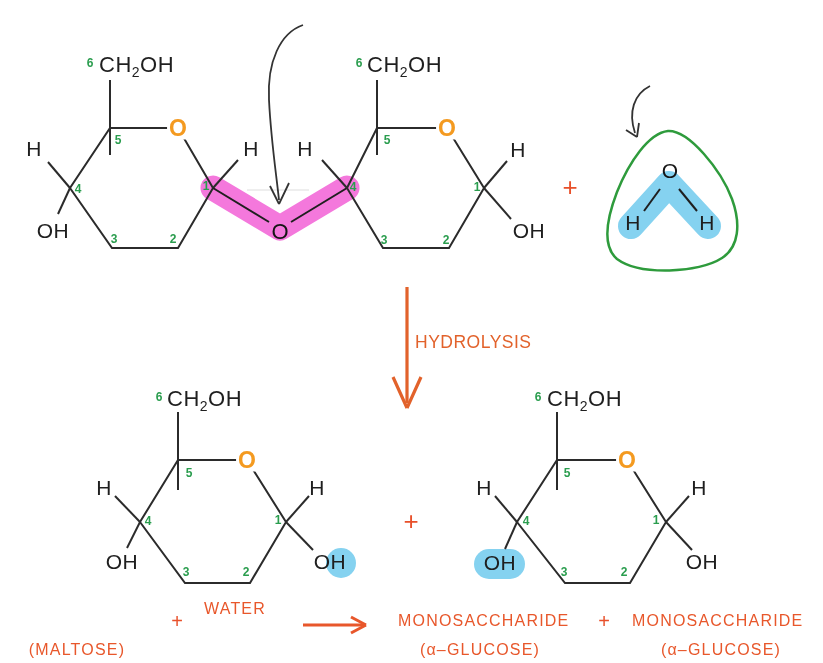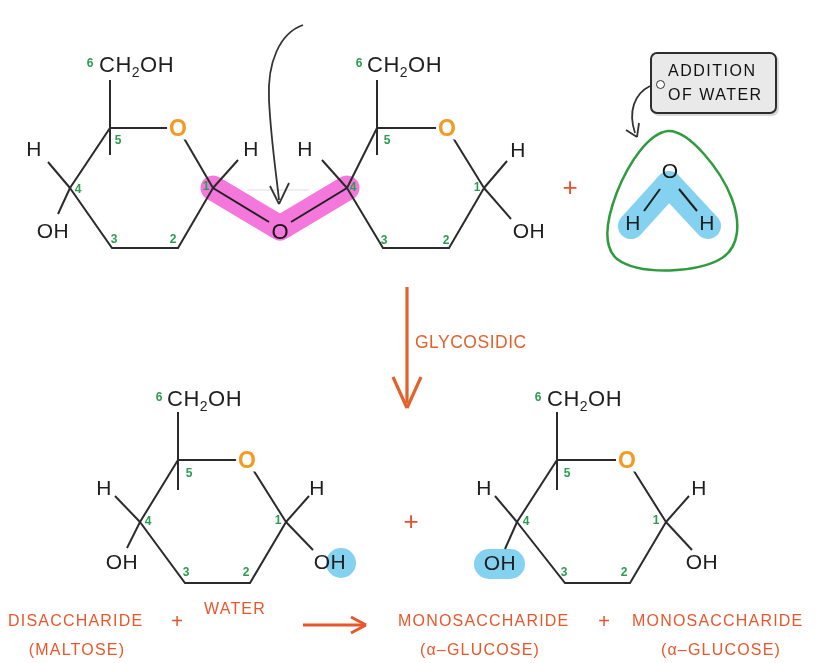--- a/index.html
+++ b/index.html
@@ -130,27 +130,22 @@
   <div class="num pos" style="left:477px;top:187px">1</div>
   <div class="atom pos" style="left:518px;top:150px">H</div>
   <div class="atom pos" style="left:529px;top:231px">OH</div>
 
   <div class="plus pos" style="left:570px;top:187px">+</div>
 
   <div class="waterO pos" style="left:670px;top:171px">O</div>
   <div class="atom pos" style="left:633px;top:223px">H</div>
   <div class="atom pos" style="left:707px;top:223px">H</div>
 
-  <div class="tag tag2" style="left:650px;top:52px">
-    <span class="tag-dot"></span>
-    <div>ADDITION</div>
-    <div>OF WATER</div>
-  </div>
 
-  <div class="proc posL" style="left:415px;top:332px">GLYCOSIDIC</div>
+  <div class="proc posL" style="left:415px;top:332px">HYDROLYSIS</div>
 
   <div class="num pos" style="left:159px;top:397px">6</div>
   <div class="ch2oh posL" style="left:167px;top:386px"><span>CH</span><sub>2</sub><span>OH</span></div>
   <div class="ringO pos" style="left:247px;top:460px">O</div>
   <div class="num pos" style="left:189px;top:473px">5</div>
   <div class="atom pos" style="left:104px;top:488px">H</div>
   <div class="num pos" style="left:148px;top:521px">4</div>
   <div class="atom pos" style="left:122px;top:562px">OH</div>
   <div class="num pos" style="left:186px;top:572px">3</div>
   <div class="num pos" style="left:246px;top:572px">2</div>
@@ -166,21 +161,20 @@
   <div class="num pos" style="left:567px;top:473px">5</div>
   <div class="atom pos" style="left:484px;top:488px">H</div>
   <div class="num pos" style="left:526px;top:521px">4</div>
   <div class="atom pos" style="left:500px;top:563px">OH</div>
   <div class="num pos" style="left:564px;top:572px">3</div>
   <div class="num pos" style="left:624px;top:572px">2</div>
   <div class="num pos" style="left:656px;top:520px">1</div>
   <div class="atom pos" style="left:699px;top:488px">H</div>
   <div class="atom pos" style="left:702px;top:562px">OH</div>
 
-  <div class="eq posL" style="left:8px;top:612px">DISACCHARIDE</div>
   <div class="eqplus pos" style="left:177px;top:621px">+</div>
   <div class="eq posL" style="left:204px;top:600px">WATER</div>
   <div class="eq posL" style="left:398px;top:612px">MONOSACCHARIDE</div>
   <div class="eqplus pos" style="left:604px;top:621px">+</div>
   <div class="eq posL" style="left:632px;top:612px">MONOSACCHARIDE</div>
   <div class="eq pos" style="left:77px;top:650px">(MALTOSE)</div>
   <div class="eq pos" style="left:480px;top:650px">(α–GLUCOSE)</div>
   <div class="eq pos" style="left:721px;top:650px">(α–GLUCOSE)</div>
 
 </div>

